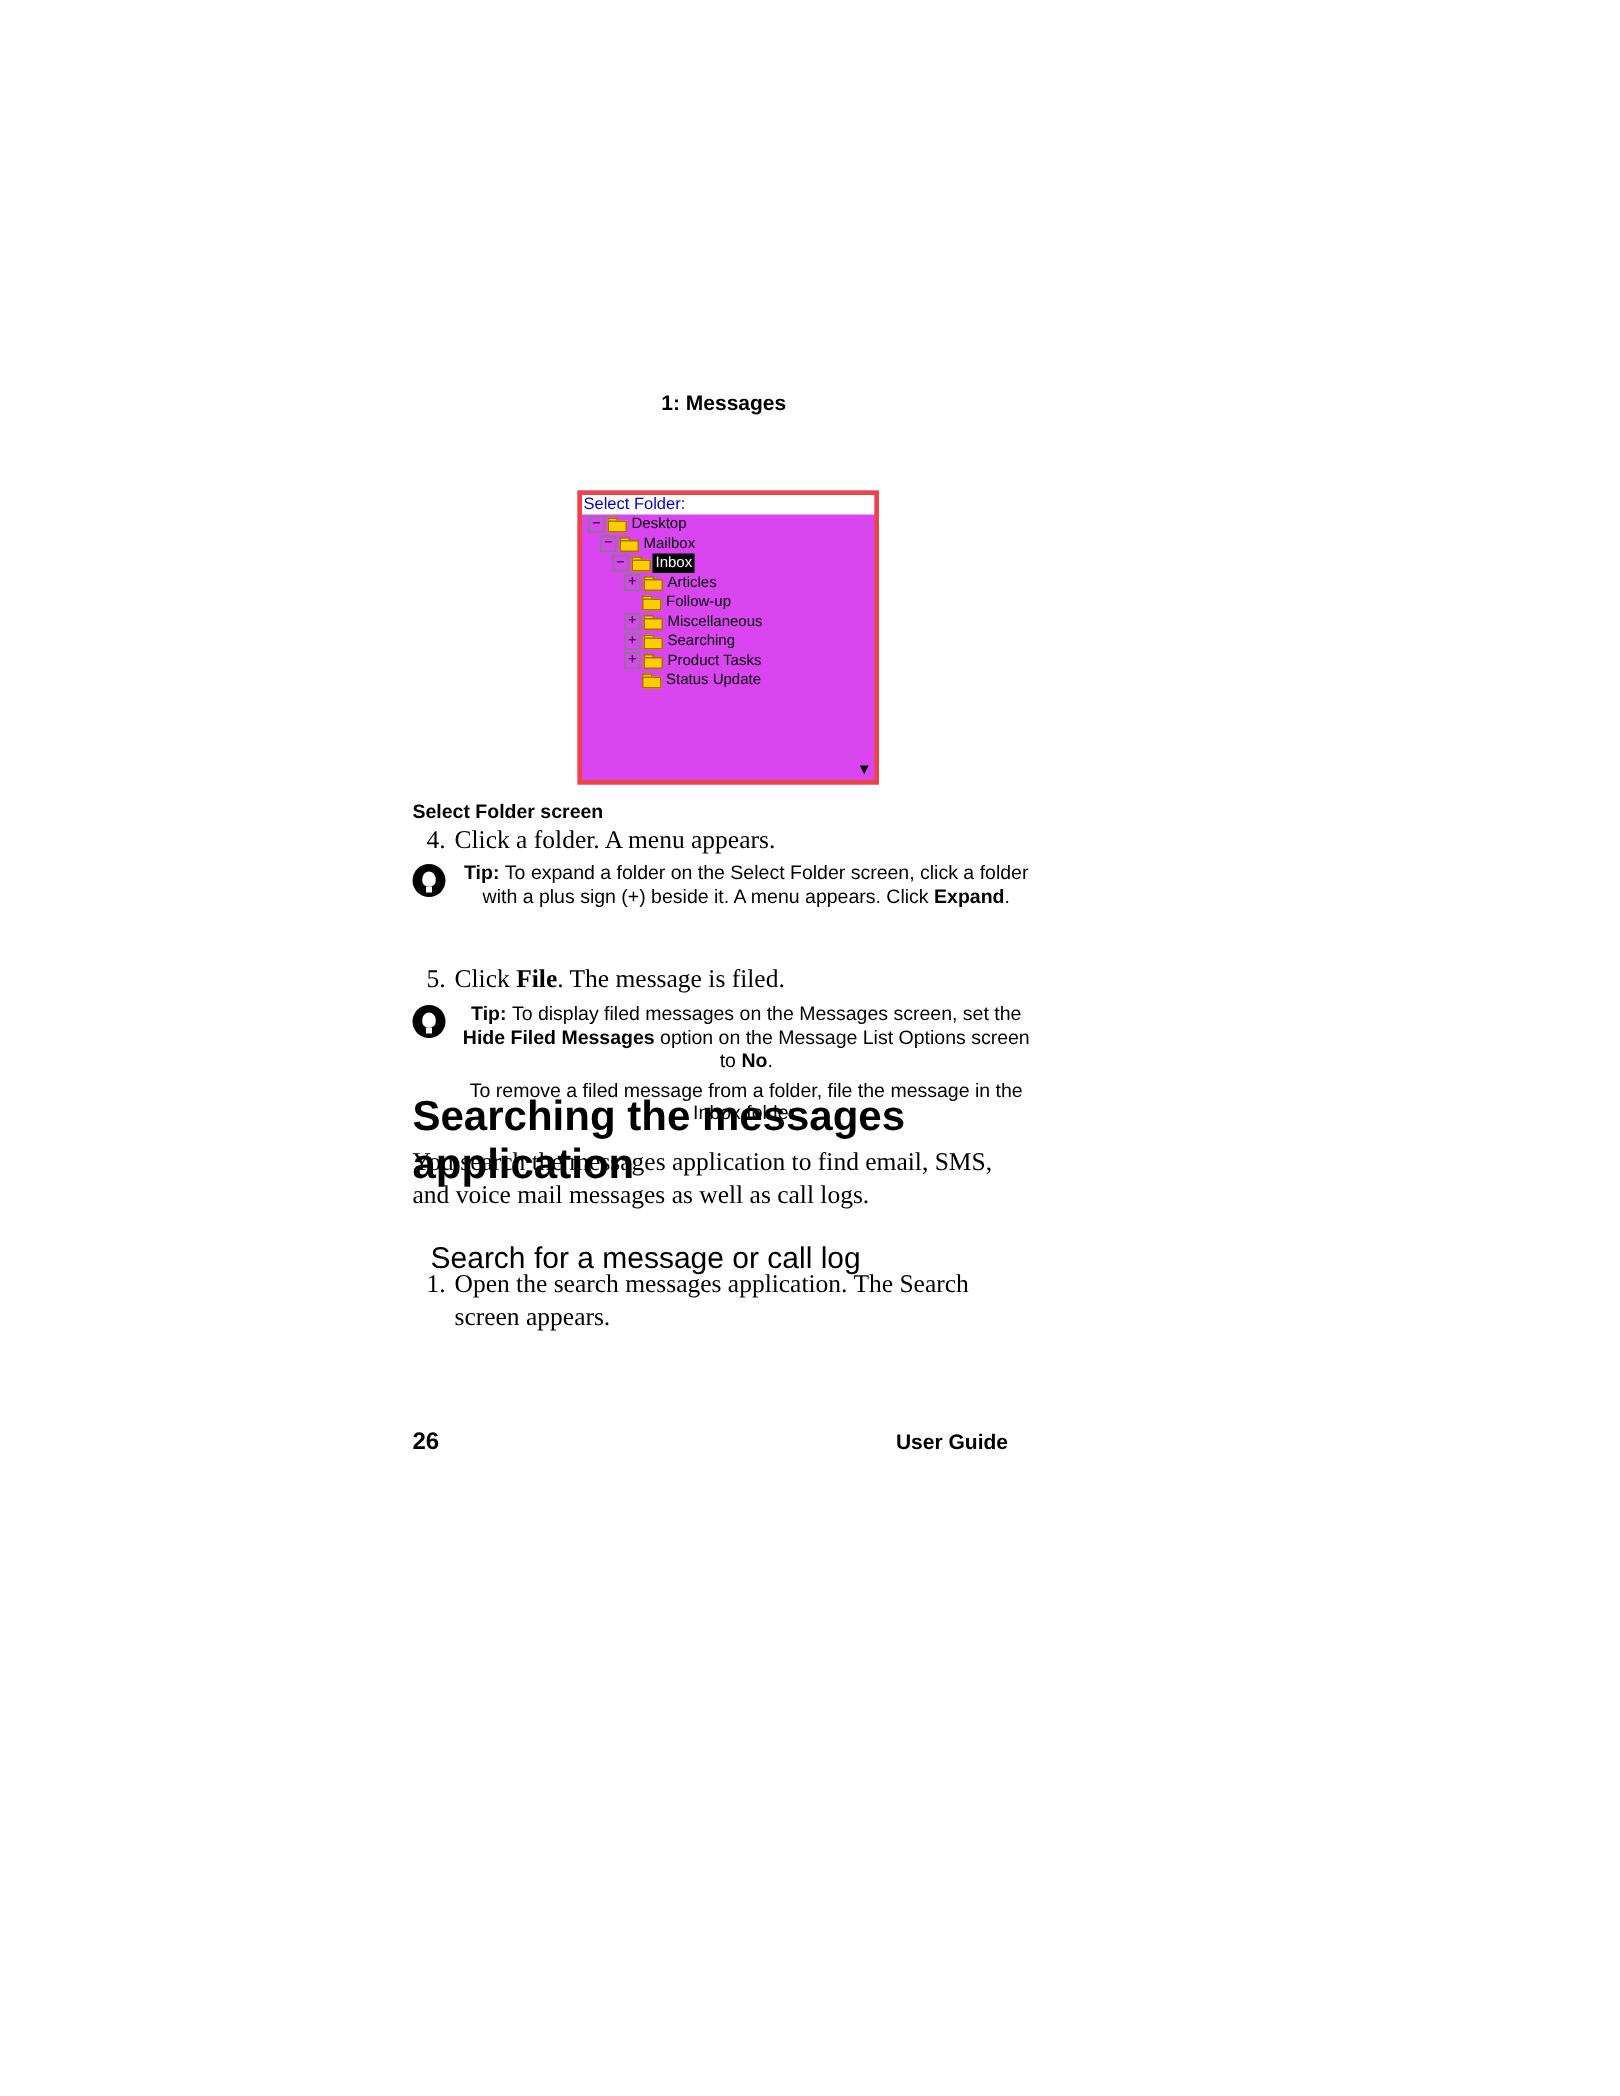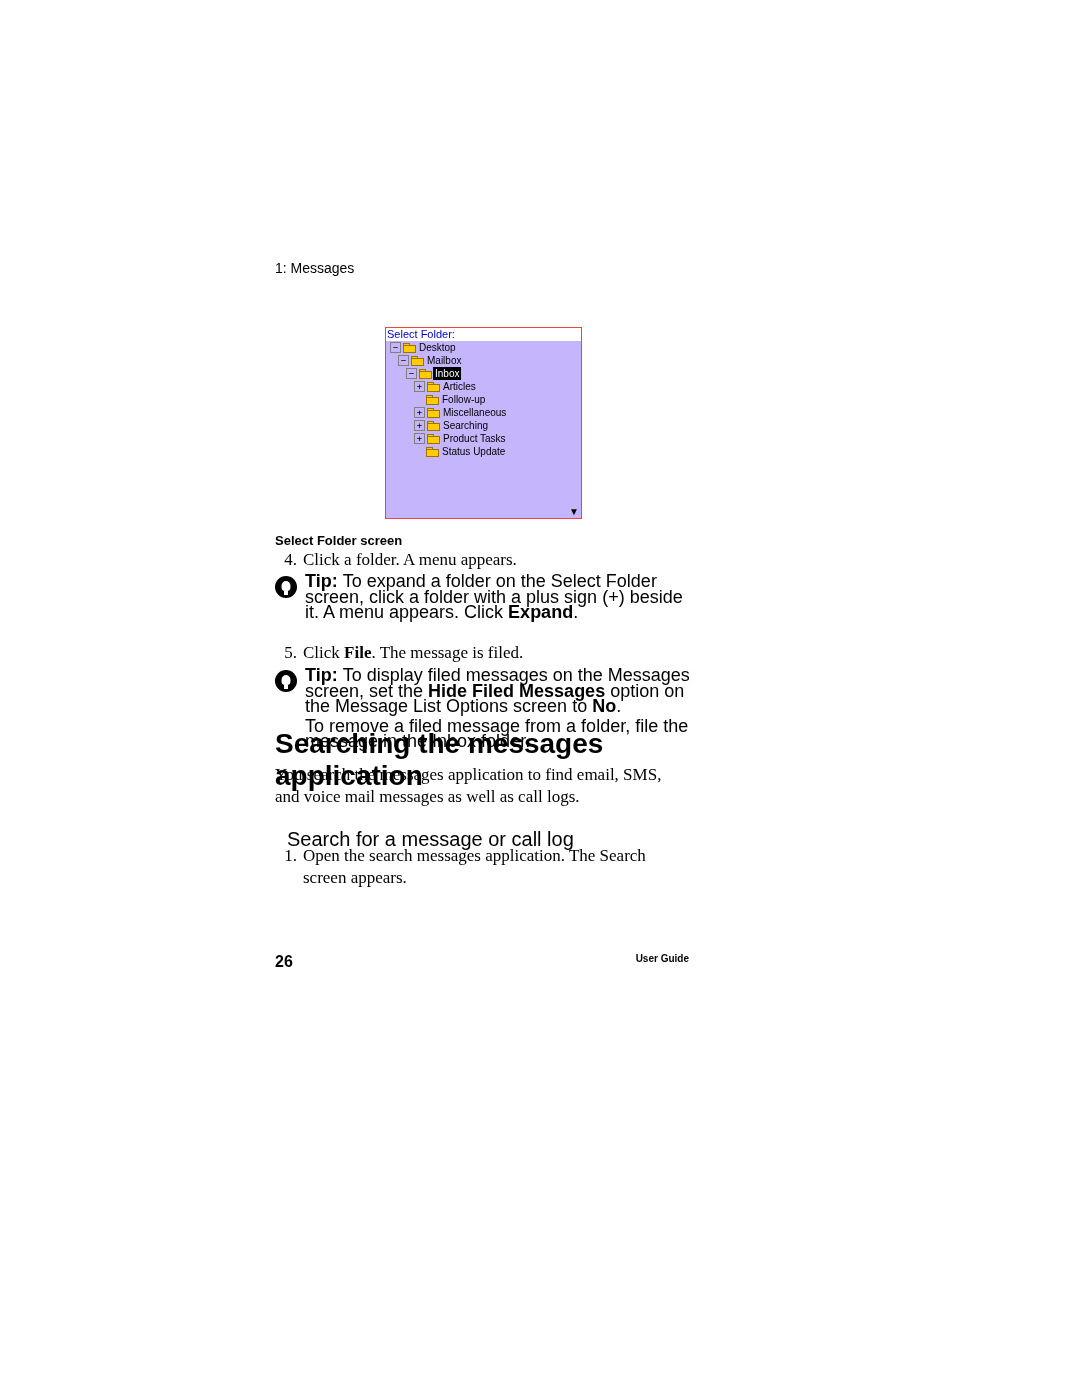--- a/index.html
+++ b/index.html
@@ -15,31 +15,32 @@
     position: relative;
     width: 1080px;
     height: 1397px;
   }
   .header-section {
     position: absolute;
     left: 275px;
     top: 260px;
     width: 415px;
     font-family: Arial, Helvetica, sans-serif;
-    font-weight: normal;
+    font-weight: bold;
     font-size: 14px;
+    text-align: center;
   }
   .screenshot-wrap {
     position: absolute;
     left: 385px;
     top: 327px;
     width: 195px;
     height: 190px;
-    border: 1px solid #ef4444;
-    background: #c4b5fd;
+    border: 3px solid #ef4444;
+    background: #d946ef;
     font-family: Verdana, Arial, sans-serif;
     font-size: 10px;
     line-height: 13px;
     overflow: hidden;
   }
   .sf-title {
     color: #0000c8;
     background: #fff;
     padding: 0 1px;
     font-size: 11px;
@@ -128,22 +129,23 @@
   .step .body { flex: 1; }
   .step4 { top: 549px; }
   .step5 { top: 642px; }
   .step1 { top: 845px; }
   .tip-block {
     position: absolute;
     left: 275px;
     width: 415px;
     display: flex;
     font-family: Arial, Helvetica, sans-serif;
-    font-size: 18px;
+    font-size: 13px;
     line-height: 15.5px;
+    text-align: center;
   }
   .tip-icon-col {
     width: 30px;
     flex: none;
     display: flex;
     justify-content: flex-start;
     padding-top: 2px;
   }
   .tip-text-col { flex: 1; }
   .tip-icon {
@@ -204,24 +206,24 @@
   .footer-left {
     position: absolute;
     left: 275px;
     top: 953px;
     font-family: Arial, Helvetica, sans-serif;
     font-size: 16px;
     font-weight: bold;
   }
   .footer-right {
     position: absolute;
-    right: 391px;
+    right: 408px;
     top: 953px;
     font-family: Arial, Helvetica, sans-serif;
-    font-size: 10px;
+    font-size: 14px;
     font-weight: bold;
   }
   .bold { font-weight: bold; }
 </style>
 </head>
 <body>
 
 <div class="page">
 
   <div class="header-section">1: Messages</div>

